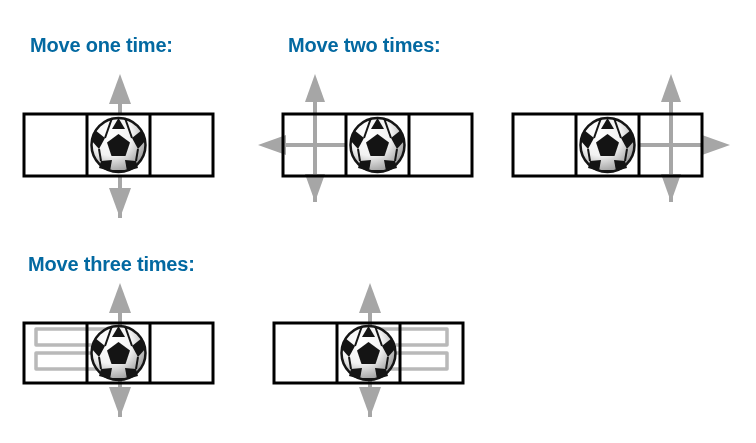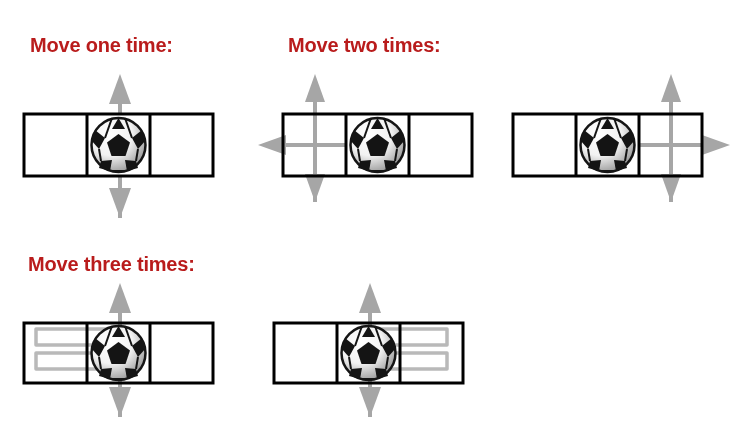--- a/index.html
+++ b/index.html
@@ -18,21 +18,21 @@
     position: absolute;
     left: 0; top: 0;
     width: 756px;
     height: 443px;
   }
   .heading {
     position: absolute;
     font-family: "Liberation Sans", sans-serif;
     font-weight: bold;
     font-size: 20px;
-    color: #b91c1c;
+    color: #0369a1;
     white-space: nowrap;
     letter-spacing: -0.2px;
   }
   #heading-one  { left: 30px;  top: 34px; }
   #heading-two  { left: 288px; top: 34px; }
   #heading-three{ left: 28px;  top: 253px; }
 
   .diagram {
     position: absolute;
   }

